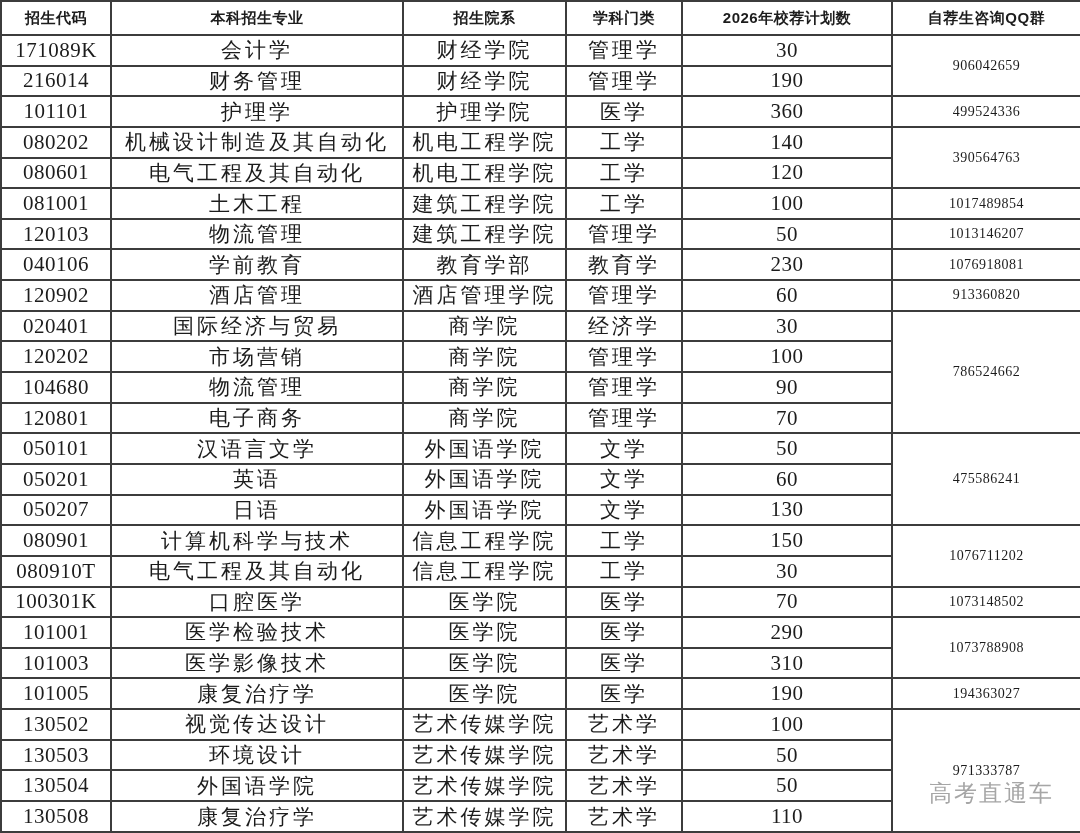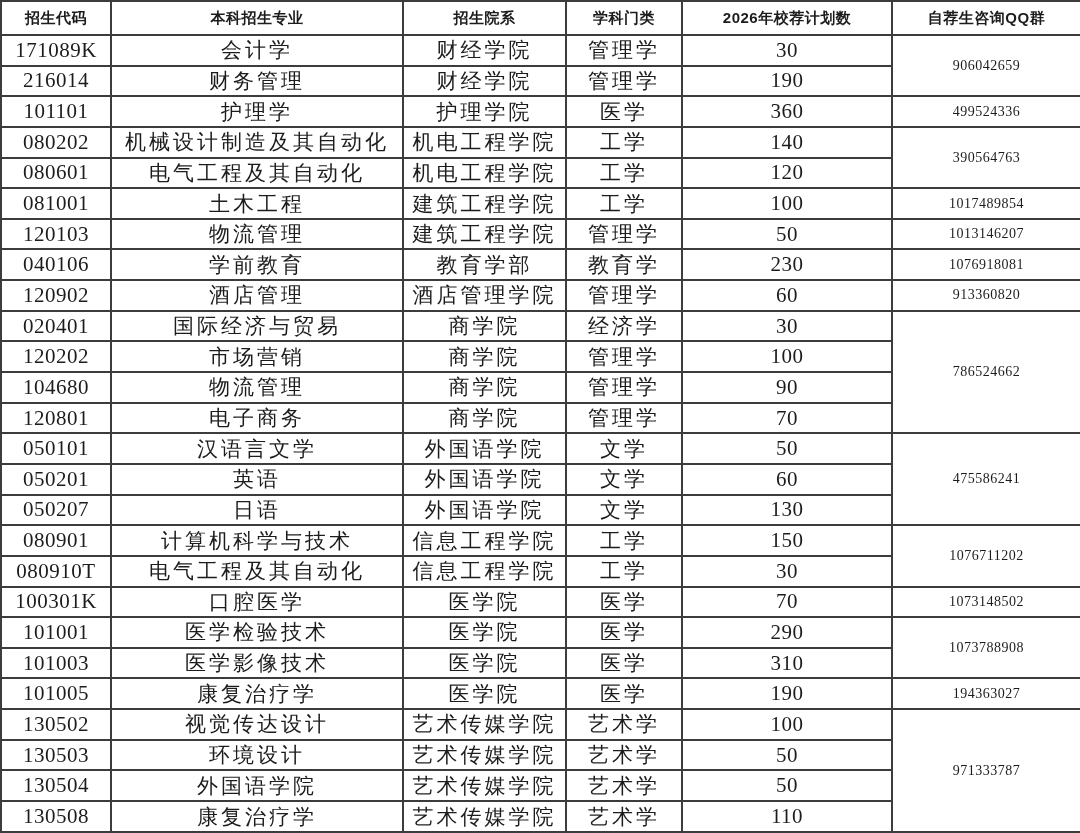--- a/index.html
+++ b/index.html
@@ -278,13 +278,14 @@
         </tr>
         <tr>
           <td class="num">130508</td>
           <td class="cjk">康复治疗学</td>
           <td class="cjk">艺术传媒学院</td>
           <td class="cjk">艺术学</td>
           <td class="num">110</td>
         </tr>
       </tbody>
   </table>
+  <div id="watermark">高考直通车</div>
 </div>
 
 </body></html>

